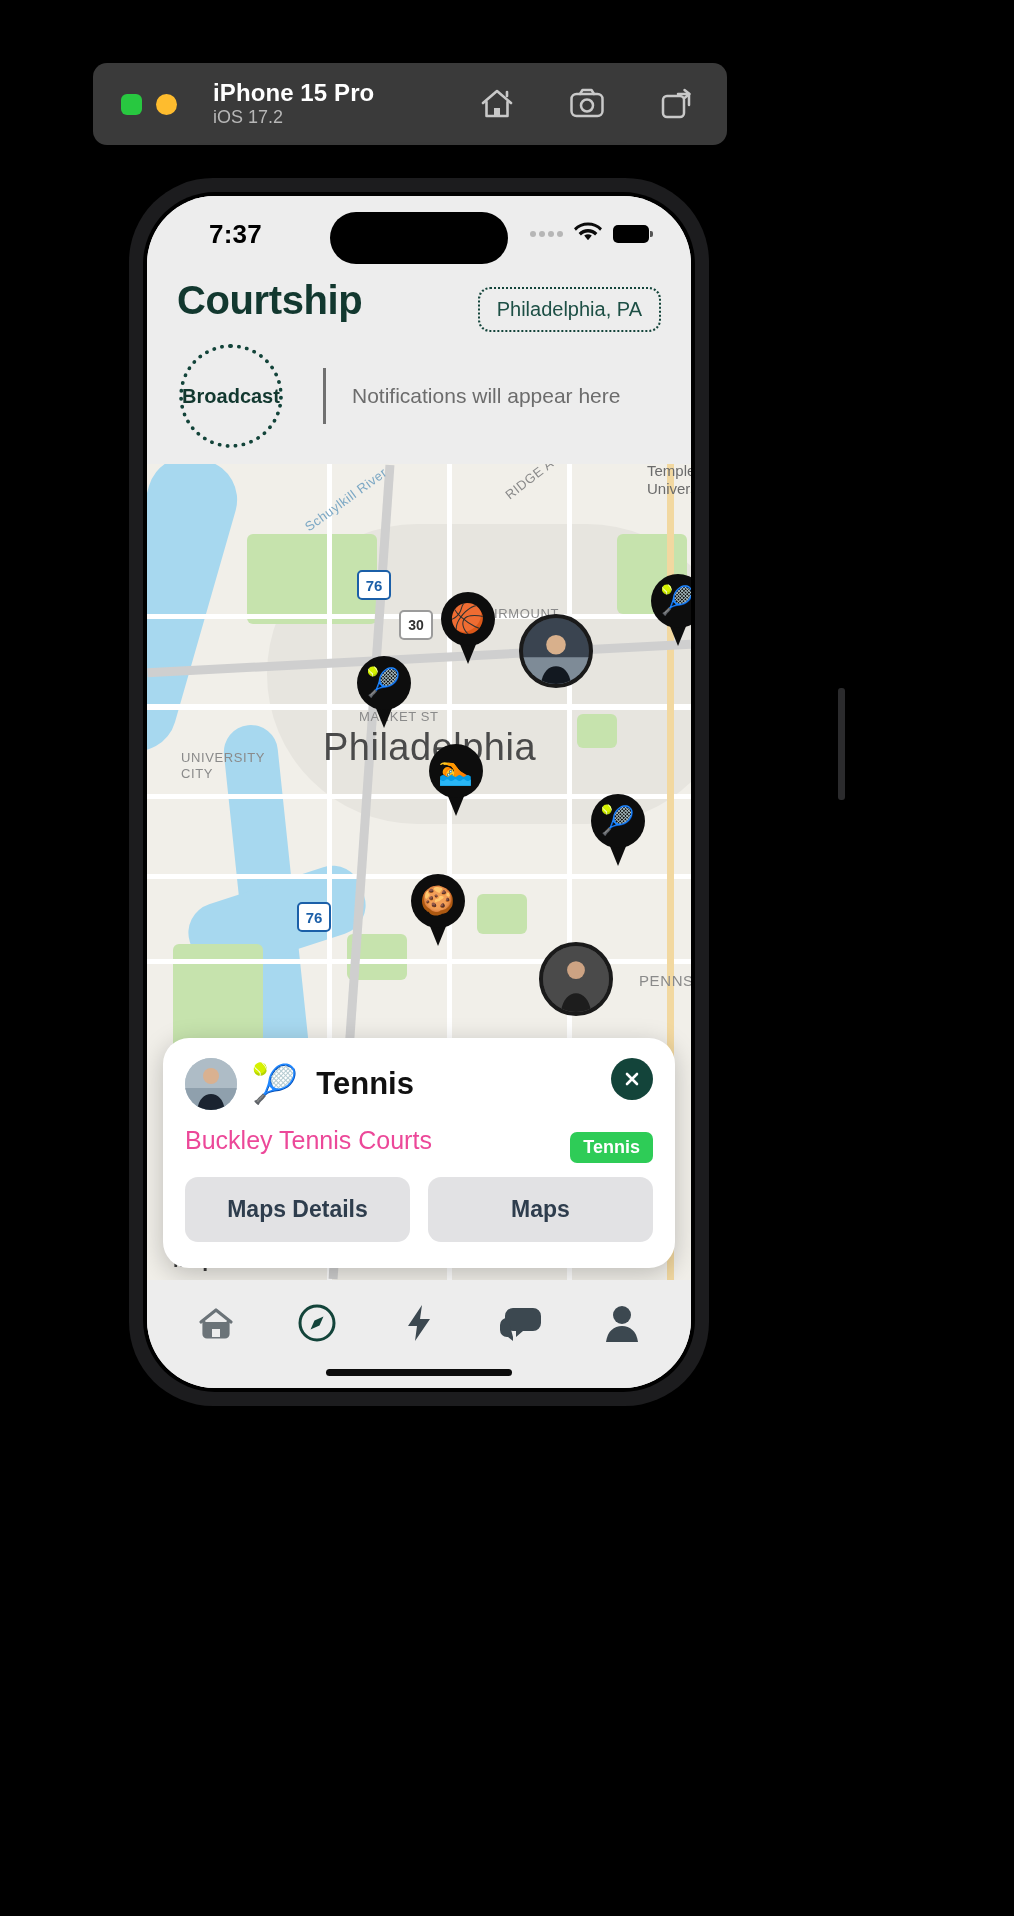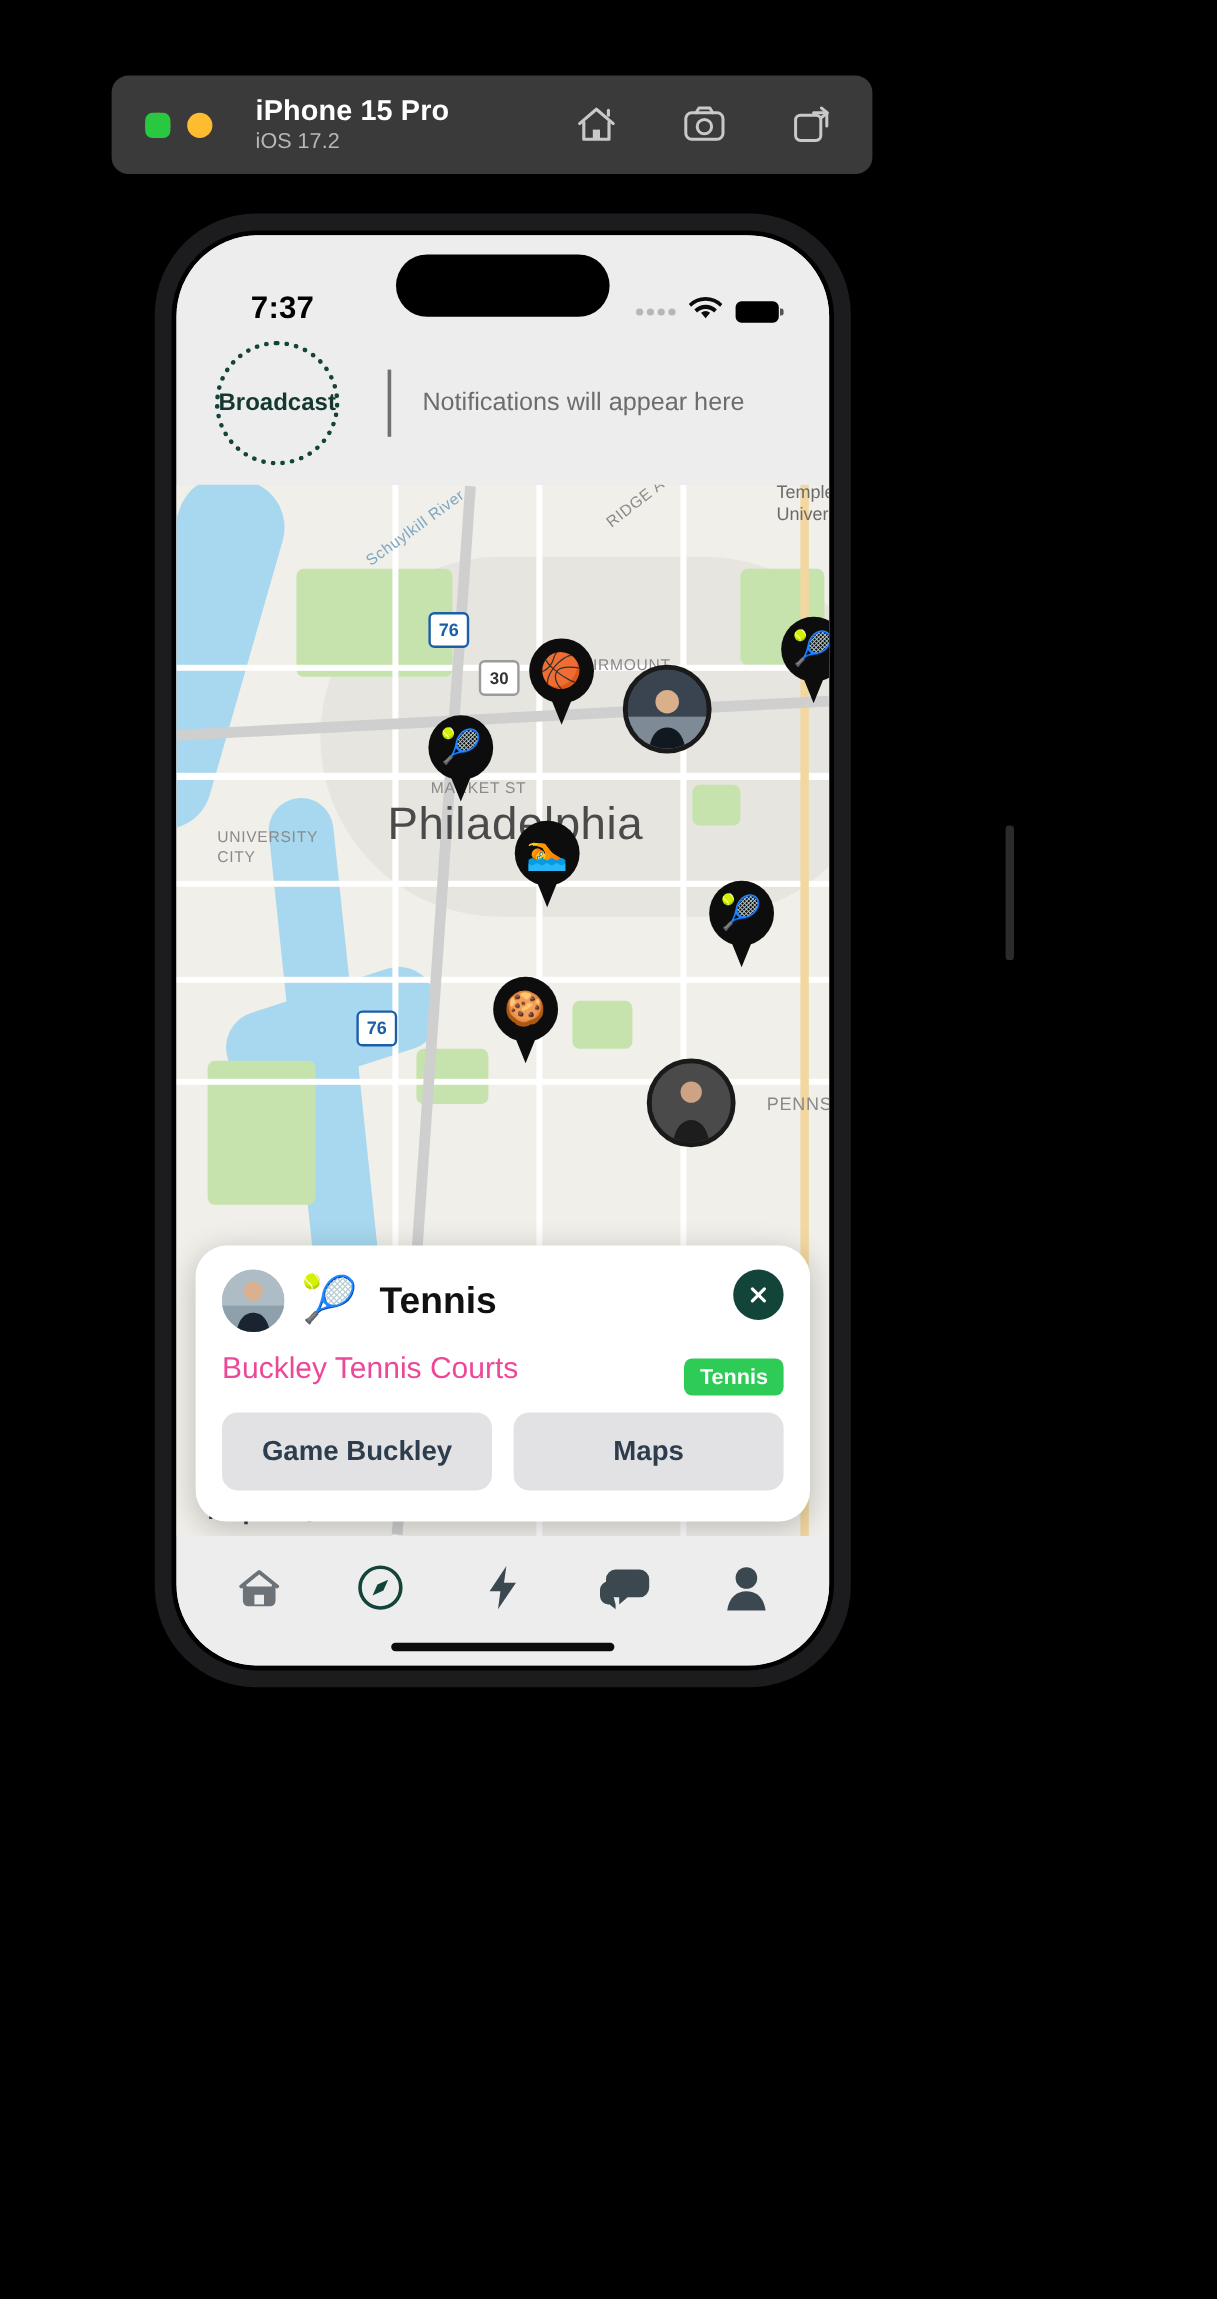--- a/index.html
+++ b/index.html
@@ -51,21 +51,21 @@
   
   .btn-side { position: absolute; background: #2b2b2d; border-radius: 3px; }
   .btn-mute  { left: 122px; top: 398px; width: 7px; height: 40px; }
   .btn-volup { left: 122px; top: 478px; width: 7px; height: 74px; }
   .btn-voldn { left: 122px; top: 578px; width: 7px; height: 74px; }
   .btn-power { left: 709px; top: 510px; width: 7px; height: 112px; }
 
   
   .statusbar {
     position: relative; height: 76px; background: #ededed;
-    display: flex; align-items: flex-end; padding: 0 42px;
+    display: flex; align-items: center; padding: 0 42px;
   }
   .sb-time { font-size: 26px; font-weight: 600; color: #000; letter-spacing: .2px; margin-left: 20px; }
   .notch {
     position: absolute; left: 50%; transform: translateX(-50%); top: 16px;
     width: 178px; height: 52px; background: #000; border-radius: 26px;
   }
   .sb-right { margin-left: auto; display: flex; align-items: center; gap: 11px; }
   .sig-dots { display: flex; gap: 3px; align-items: flex-end; }
   .sig-dots i { width: 6px; height: 6px; border-radius: 50%; background: #b6b6b6; display:block; }
   .batt { width: 36px; height: 18px; border-radius: 5px; background: #000; position: relative; }
@@ -261,20 +261,24 @@
                 <svg width="28" height="20" viewBox="0 0 28 20" fill="#0b0b0b">
                   <path d="M14 18.2 L10.2 13.6 A6.2 6.2 0 0 1 17.8 13.6 Z"></path>
                   <path d="M14 10.4a9.6 9.6 0 0 0-7.1 3.1L4.6 10.9a13 13 0 0 1 18.8 0l-2.3 2.6A9.6 9.6 0 0 0 14 10.4z"></path>
                   <path d="M14 3.6A16.5 16.5 0 0 0 1.9 8.7L0 6.3a19.9 19.9 0 0 1 28 0l-1.9 2.4A16.5 16.5 0 0 0 14 3.6z"></path>
                 </svg>
               </span>
               <span class="batt"></span>
             </div>
           </div>
 
+          <div class="app-header">
+            <div class="app-title">Courtship</div>
+            <div class="loc-pill">Philadelphia, PA</div>
+          </div>
 
           <div class="bcast-row">
             <div class="bcast-circle">
               <span class="bcast-label">Broadcast</span>
             </div>
             <div class="vrule"></div>
             <div class="notif-text">Notifications will appear here</div>
           </div>
 
           <div class="map">
@@ -406,21 +410,21 @@
                   <svg width="20" height="20" viewBox="0 0 20 20" stroke="#ffffff" stroke-width="2.6" stroke-linecap="round">
                     <path d="M5 5 L15 15 M15 5 L5 15"></path>
                   </svg>
                 </div>
               </div>
               <div class="card-body">
                 <div class="venue">Buckley Tennis Courts</div>
                 <div class="badge">Tennis</div>
               </div>
               <div class="card-actions">
-                <button class="act-btn">Game Buckley</button>
+                <button class="act-btn">Maps Details</button>
                 <button class="act-btn">Maps</button>
               </div>
             </div>
           </div>
 
           <div class="tabbar">
             <div class="tab">
               <svg width="40" height="36" viewBox="0 0 40 36" fill="none" stroke="#6b7378" stroke-width="3.2" stroke-linecap="round" stroke-linejoin="round">
                 <path d="M5 17 L20 5 L35 17"></path>
                 <path d="M8 17 V29 a3 3 0 0 0 3 3 h18 a3 3 0 0 0 3-3 V17" fill="#6b7378" stroke="#6b7378"></path>

